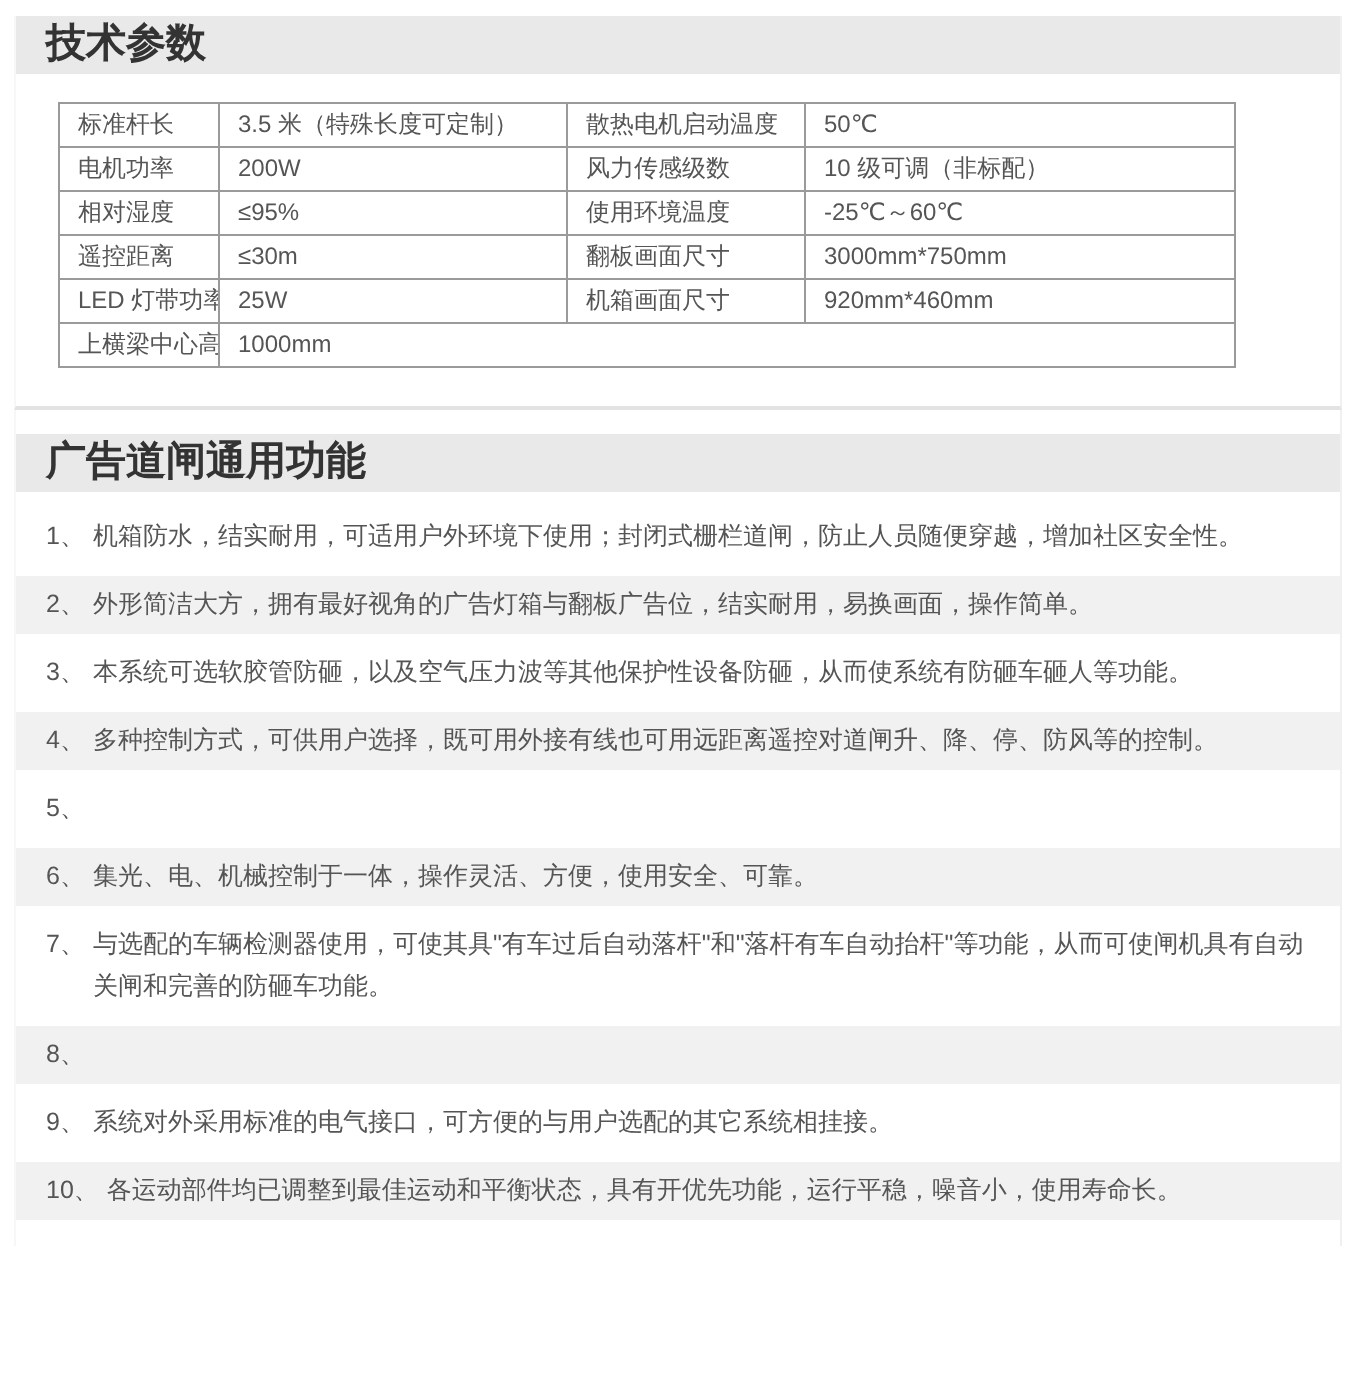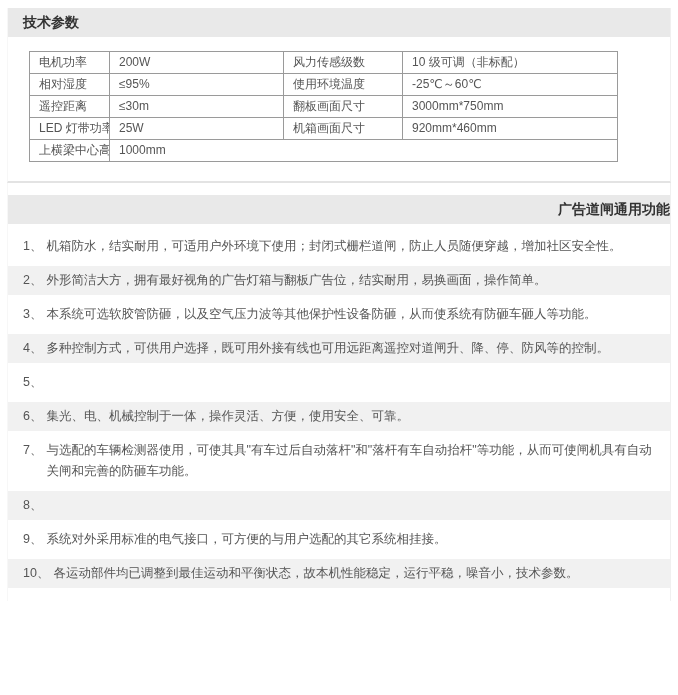--- a/index.html
+++ b/index.html
@@ -20,26 +20,26 @@
     padding-bottom: 19px;
     border-bottom: 2px solid #e3e3e3;
   }
   .section-features { padding-top: 12px; padding-bottom: 8px; }
 
   .section-header {
     background: #e9e9e9;
     height: 29px;
     line-height: 29px;
     padding-left: 15px;
-    font-size: 14px;
+    font-size: 20px;
     font-weight: bold;
     color: #333333;
     margin-top: 8px;
   }
-  .section-features .section-header { margin-top: 0; text-align: right; }
+  .section-features .section-header { margin-top: 0; }
 
   table.specs {
     border-collapse: collapse;
     margin: 14px 0 0 21px;
     width: 588px;
     table-layout: fixed;
   }
   table.specs td {
     border: 1px solid #9a9a9a;
     font-size: 12px;
@@ -78,20 +78,26 @@
     <div class="section-header">技术参数</div>
 
     <table class="specs">
       <colgroup>
           <col class="c1">
           <col class="c2">
           <col class="c3">
           <col class="c4">
         </colgroup>
       <tbody>
+        <tr>
+          <td>标准杆长</td>
+          <td>3.5 米（特殊长度可定制）</td>
+          <td>散热电机启动温度</td>
+          <td>50℃</td>
+        </tr>
         <tr>
           <td>电机功率</td>
           <td>200W</td>
           <td>风力传感级数</td>
           <td>10 级可调（非标配）</td>
         </tr>
         <tr>
           <td>相对湿度</td>
           <td>≤95%</td>
           <td>使用环境温度</td>
@@ -150,18 +156,18 @@
       </div>
       <div class="feature-item">
         <span class="feature-num">8、</span>
       </div>
       <div class="feature-item">
         <span class="feature-num">9、</span>
         <span class="feature-text">系统对外采用标准的电气接口，可方便的与用户选配的其它系统相挂接。</span>
       </div>
       <div class="feature-item">
         <span class="feature-num">10、</span>
-        <span class="feature-text">各运动部件均已调整到最佳运动和平衡状态，故本机性能稳定，运行平稳，噪音小，技术参数。</span>
+        <span class="feature-text">各运动部件均已调整到最佳运动和平衡状态，具有开优先功能，运行平稳，噪音小，使用寿命长。</span>
       </div>
     </div>
   </div>
 
 </div>
 
 </body></html>

